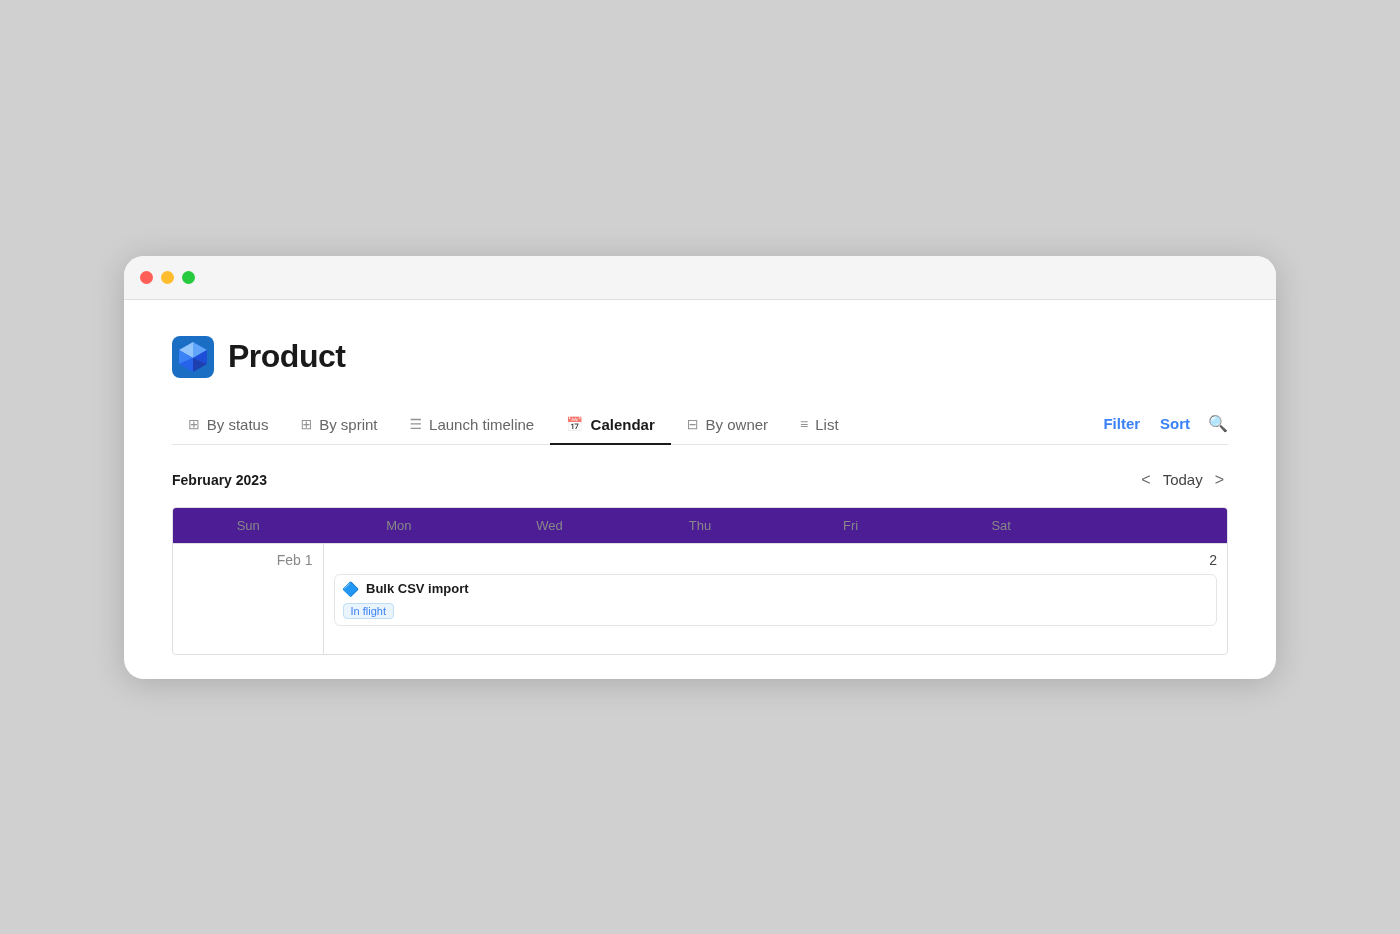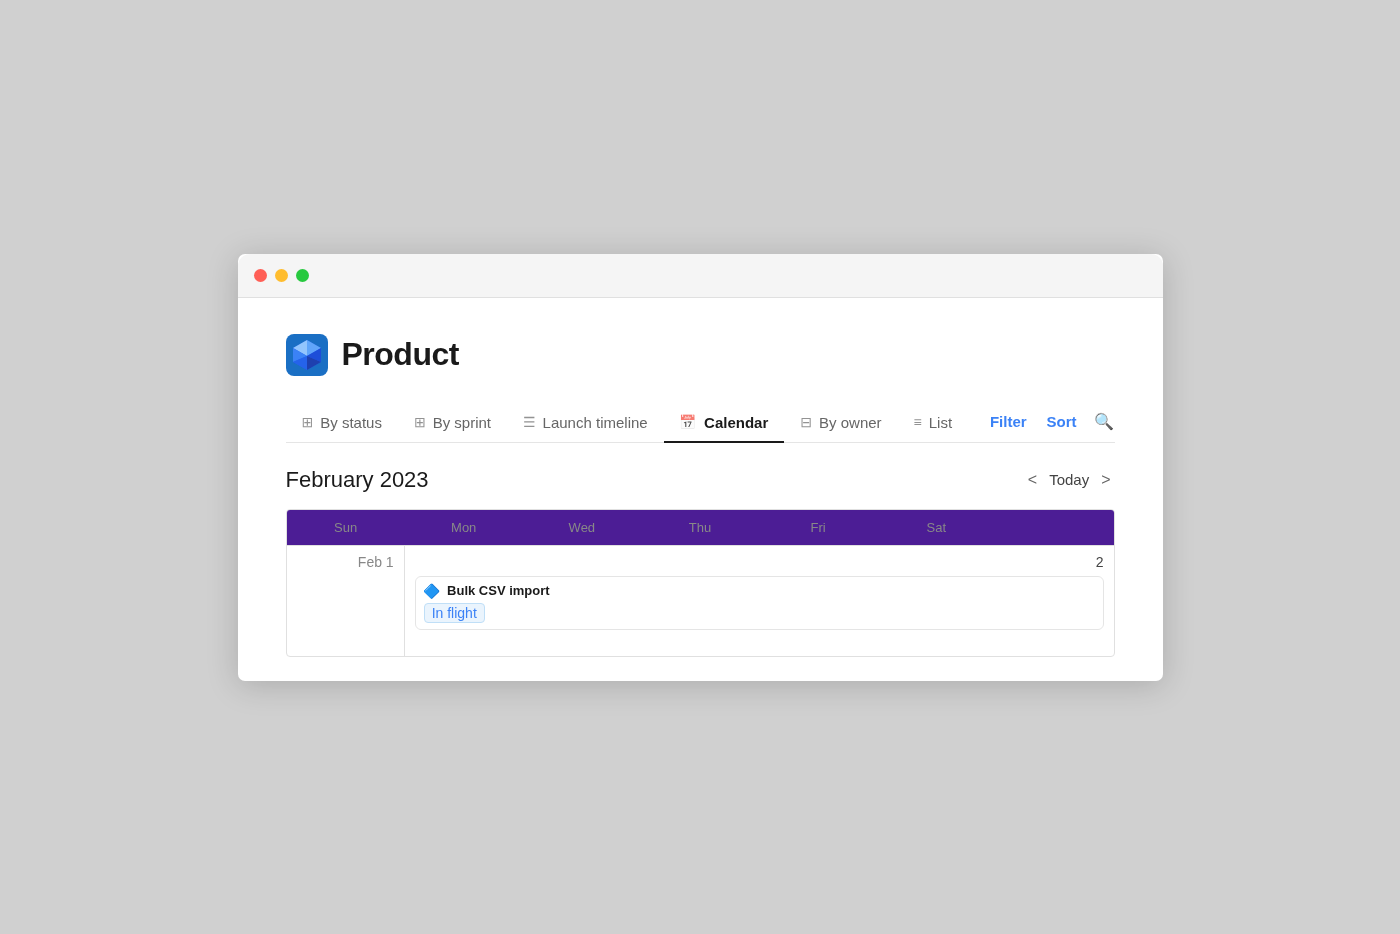--- a/index.html
+++ b/index.html
@@ -5,23 +5,23 @@
     * { box-sizing: border-box; margin: 0; padding: 0; }
     body {
       background: #d0d0d0;
       display: flex;
       align-items: center;
       justify-content: center;
       min-height: 100vh;
       font-family: -apple-system, BlinkMacSystemFont, 'Segoe UI', sans-serif;
     }
     .window {
-      width: 925px;
+      width: 1152px;
       background: #ffffff;
-      border-radius: 7px;
+      border-radius: 20px;
       box-shadow: 0 4px 32px rgba(0,0,0,0.18);
       overflow: hidden;
       padding-bottom: 0;
     }
     .titlebar {
       background: #f5f5f5;
       height: 44px;
       display: flex;
       align-items: center;
       padding: 0 16px;
@@ -118,22 +118,22 @@
       font-size: 16px;
     }
 
     .calendar-header {
       display: flex;
       align-items: center;
       justify-content: space-between;
       margin-bottom: 16px;
     }
     .calendar-title {
-      font-size: 22px;
-      font-weight: 400;
+      font-size: 14px;
+      font-weight: 700;
       color: #1a1a1a;
     }
     .calendar-nav {
       display: flex;
       align-items: center;
       gap: 8px;
     }
     .cal-nav-btn {
       background: none;
       border: none;
@@ -217,21 +217,21 @@
     }
     .event-icon {
       font-size: 14px;
     }
     .cal-event-badge {
       display: inline-block;
       border: 1px solid #c0dff7;
       background: #eaf4fd;
       color: #3b82f6;
       border-radius: 4px;
-      font-size: 14px;
+      font-size: 11px;
       padding: 1px 7px;
       font-weight: 400;
     }
   </style>
 </head>
 <body>
 
 <div class="window">
   <div class="titlebar">
     <div class="traffic-lights">

